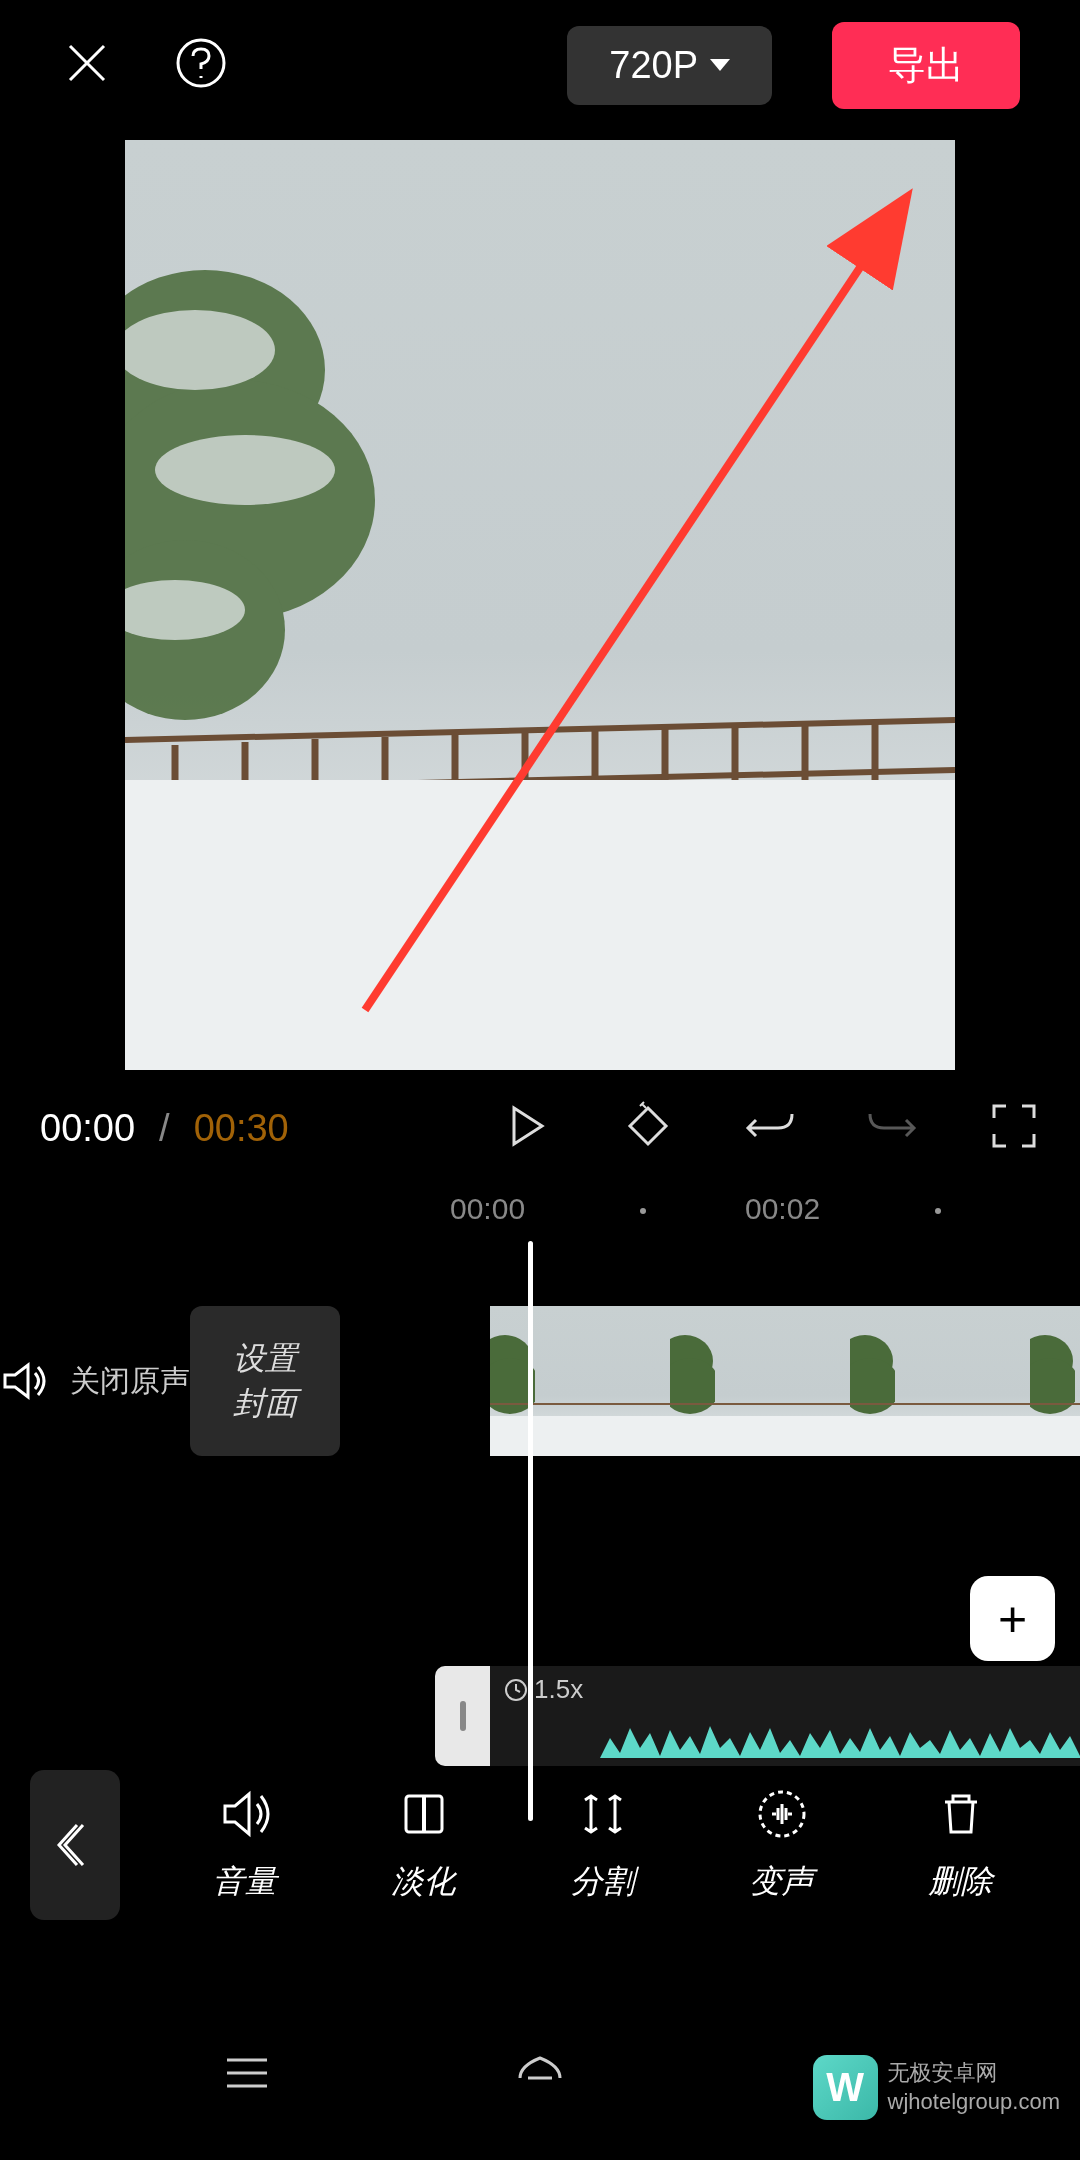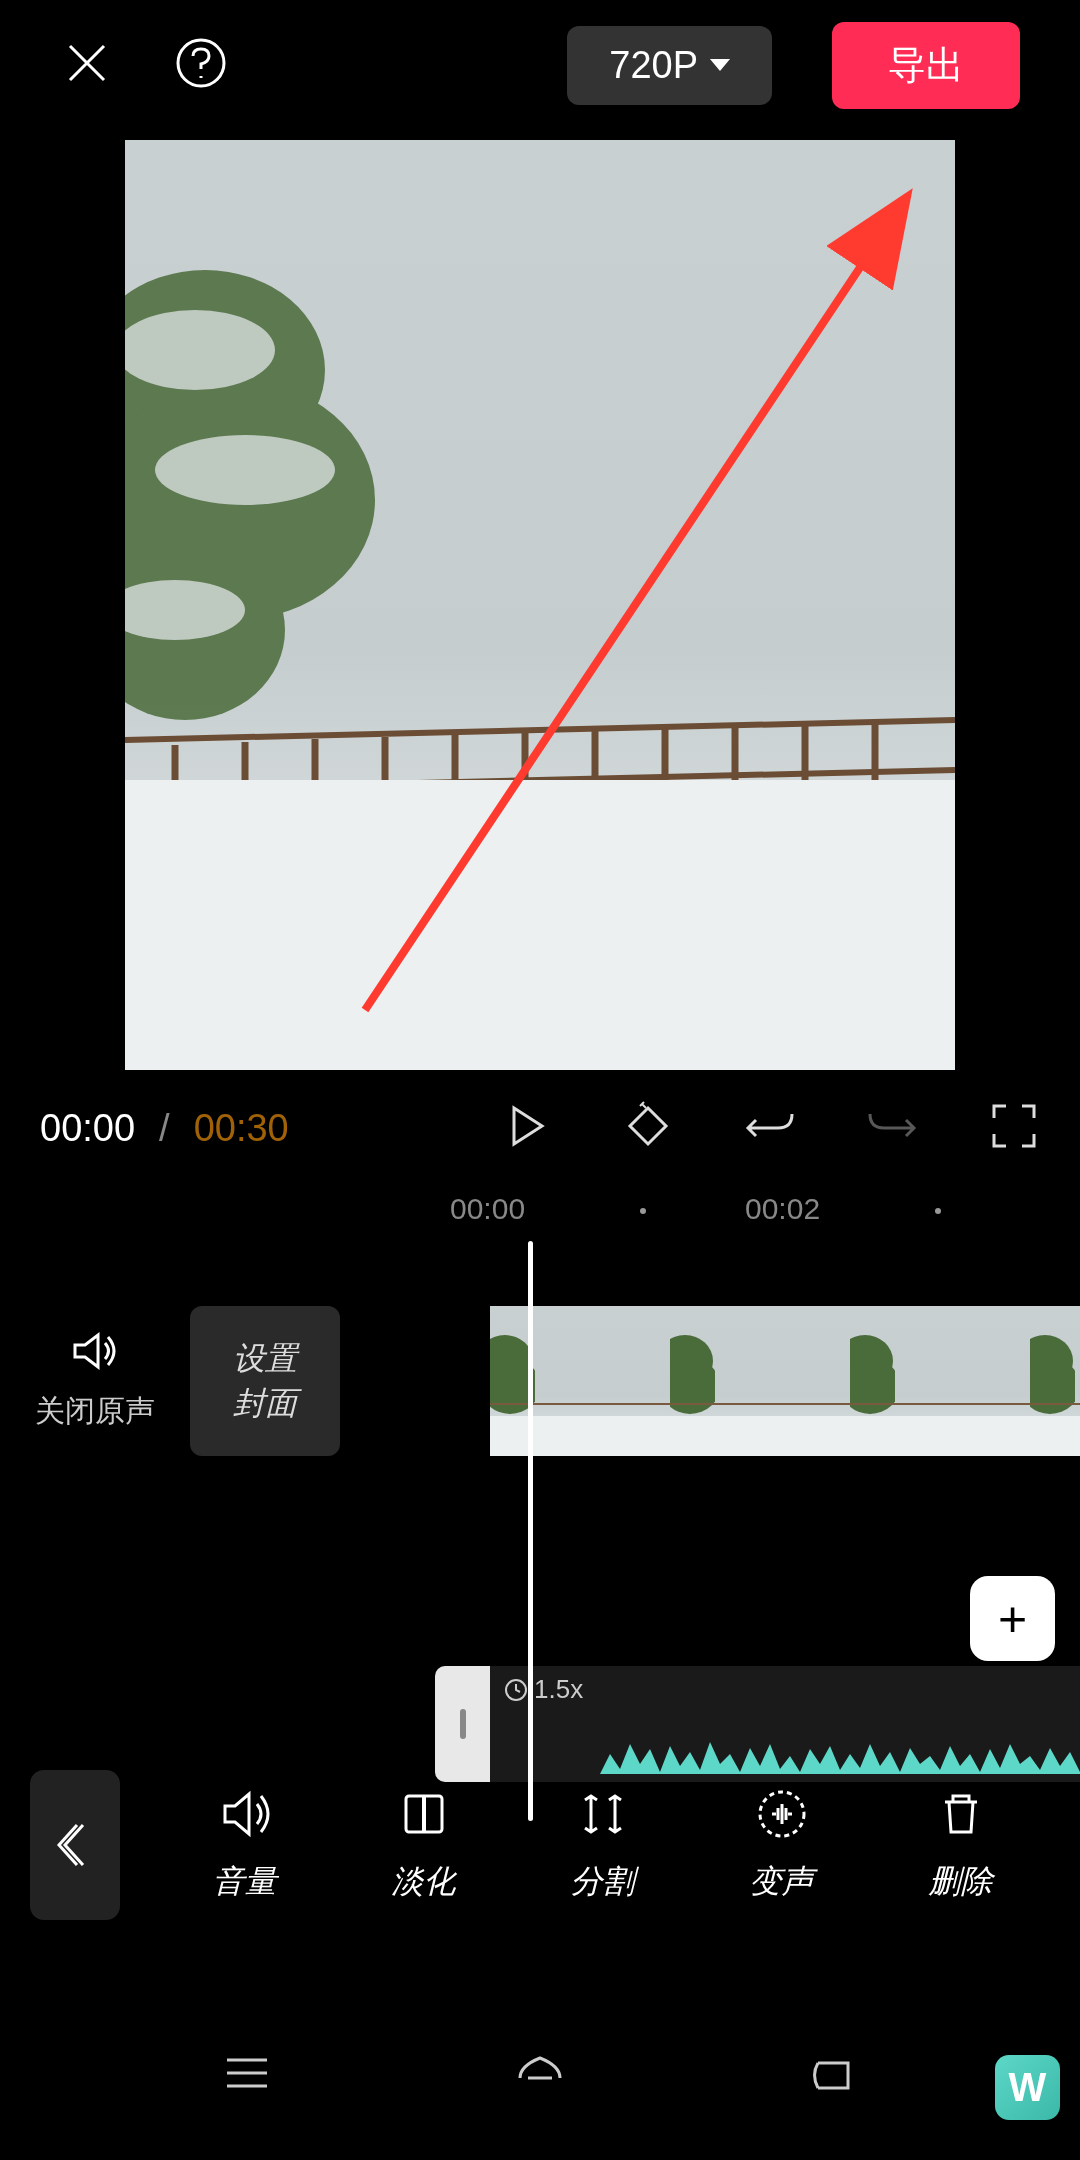--- a/index.html
+++ b/index.html
@@ -151,21 +151,20 @@
     }
     .track-row {
       display: flex;
       align-items: center;
       height: 160px;
       margin-top: 60px;
     }
     .mute-col {
       width: 190px;
       display: flex;
-      flex-direction: column;
       align-items: center;
       gap: 20px;
     }
     .mute-col svg {
       width: 50px;
       height: 40px;
       stroke: #fff;
       stroke-width: 3;
       fill: none;
     }
@@ -240,21 +239,21 @@
       font-size: 50px;
       color: #000;
       font-weight: 300;
       cursor: pointer;
     }
     .audio-track {
       position: absolute;
       top: 480px;
       left: 435px;
       right: 0;
-      height: 116px;
+      height: 100px;
       background: #1a1a1a;
       border-radius: 10px 0 0 10px;
       display: flex;
       align-items: stretch;
       overflow: hidden;
     }
     .audio-handle {
       width: 55px;
       background: #e8e8e8;
       display: flex;
@@ -638,13 +637,17 @@
   </div>
   <div>
     <svg viewBox="0 0 60 50">
         <path d="M15 15 L45 15 L45 40 L15 40 M15 15 Q8 27 15 40"></path>
       </svg>
   </div>
 </div>
 
 <div class="watermark">
   <div class="watermark-logo">W</div>
+  <div class="watermark-text">
+    <span>无极安卓网</span>
+    <span>wjhotelgroup.com</span>
+  </div>
 </div>
 
 </body></html>

